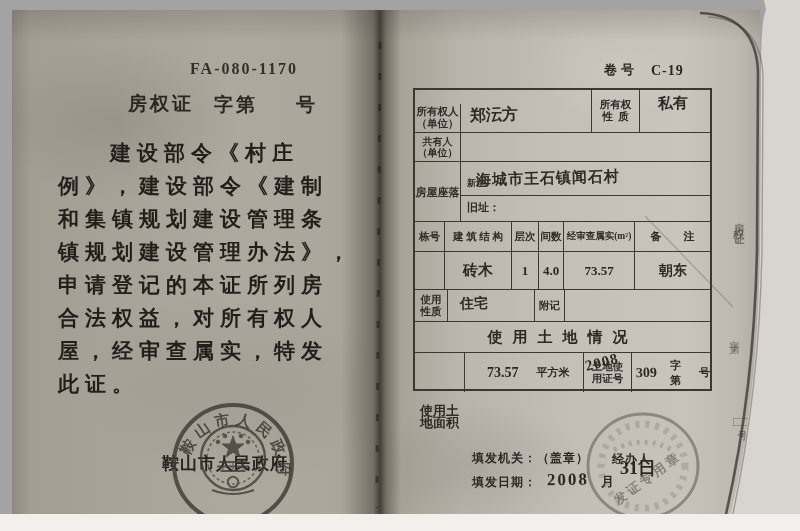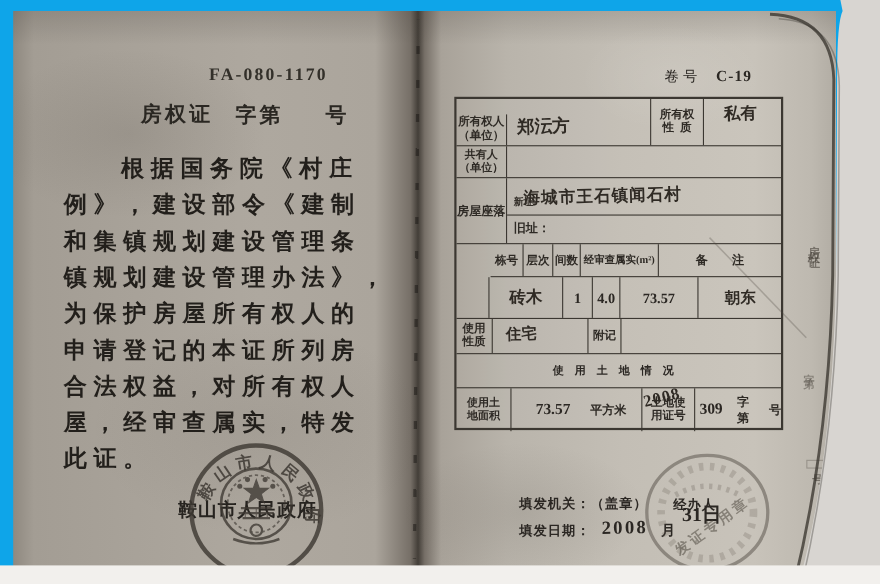--- a/index.html
+++ b/index.html
@@ -1,16 +1,16 @@
 <!DOCTYPE html>
 <html><head>
 <meta charset="utf-8">
 <style>
   html,body{margin:0;padding:0;background:#ffffff;}
-  .canvas{position:relative;width:800px;height:531px;background:#0ea5e9;overflow:hidden;
+  .canvas{position:relative;width:800px;height:531px;background:#a3a3a3;overflow:hidden;
           font-family:"Liberation Serif",serif;color:#26231f;}
   .abs{position:absolute;}
   .paper{left:12px;top:10px;width:748px;height:506px;
     background-image:
       radial-gradient(ellipse 180px 110px at 14% 22%, rgba(70,64,57,.14), transparent 70%),
       radial-gradient(ellipse 220px 140px at 30% 75%, rgba(70,64,57,.10), transparent 70%),
       radial-gradient(ellipse 160px 90px at 62% 90%, rgba(70,64,57,.12), transparent 70%),
       radial-gradient(ellipse 120px 70px at 80% 12%, rgba(255,255,252,.10), transparent 70%),
       linear-gradient(180deg, rgba(55,50,45,.18), rgba(55,50,45,0) 6%),
       linear-gradient(90deg,#8f8980 0%,#a39d94 2.5%,#aea89f 30%,#aba59c 44%,
@@ -48,25 +48,24 @@
   <div class="abs paper"></div>
   <div class="abs stitches"></div>
 
   <div class="abs serial" style="left:190px;top:60px;">FA-080-1170</div>
 
   <div class="abs titlezh" style="left:128px;top:91px;">房权证</div>
   <div class="abs titlezh" style="left:214px;top:92px;">字第</div>
   <div class="abs titlezh" style="left:296px;top:92px;">号</div>
 
   <div class="abs bodytext">
-    <div class="indent">根据国务院《村庄</div>
+    <div class="indent">建设部令《村庄</div>
     <div>例》，建设部令《建制</div>
     <div>和集镇规划建设管理条</div>
     <div>镇规划建设管理办法》，</div>
-    <div>为保护房屋所有权人的</div>
     <div>申请登记的本证所列房</div>
     <div>合法权益，对所有权人</div>
     <div>屋，经审查属实，特发</div>
     <div>此证。</div>
   </div>
 
   <div class="abs gov-print" style="left:162px;top:452px;z-index:3;">鞍山市人民政府</div>
 
   <svg class="abs" style="left:168px;top:398px;z-index:4;" width="130" height="132" viewBox="0 0 130 132">
     <circle cx="65" cy="66" r="59" fill="none" stroke="#3e3933" stroke-width="4" opacity=".82"></circle>
@@ -82,21 +81,21 @@
         <circle cx="57" cy="38" r="1.8"></circle>
       <circle cx="73" cy="38" r="1.8"></circle>
         <circle cx="80" cy="44" r="1.8"></circle>
       <path d="M51 64 H79 M49 68.5 H81 M52.5 73 H77.5" fill="none" stroke-width="2"></path>
       <path d="M55 64 V73 M65 64 V73 M75 64 V73" fill="none" stroke-width="1.2" opacity=".7"></path>
       <circle cx="65" cy="84" r="5.2" fill="none" stroke-width="2"></circle>
       <path d="M44 92 Q65 100 86 92" fill="none" stroke-width="2.2"></path>
     </g>
   </svg>
 
-  <div class="abs" style="left:604px;top:61px;font-size:13px;font-weight:400;letter-spacing:4px;color:#2b2723;">卷号</div>
+  <div class="abs" style="left:604px;top:61px;font-size:13px;font-weight:700;letter-spacing:4px;color:#2b2723;">卷号</div>
   <div class="abs num" style="left:651px;top:63px;font-size:14px;letter-spacing:1px;">C-19</div>
 
   <div class="abs tbl">
 
     <div class="tr" style="height:43px;">
       <div class="td" style="width:46px;margin-top:14px;">
           <div class="lbl">
         <span>所有权人</span>
         <span>（单位）</span>
           </div>
@@ -131,23 +130,26 @@
         </div>
       <div class="td last" style="flex:1;display:flex;flex-direction:column;">
         <div style="height:34px;border-bottom:1.2px solid #3b3731;position:relative;box-sizing:border-box;">
           <span class="abs" style="left:6px;top:15px;font-size:9px;font-weight:600;color:#35302a;">新址</span>
           <span class="hw abs" style="left:15px;top:7px;font-size:15px;letter-spacing:1px;">海城市王石镇闻石村</span>
         </div>
         <div style="flex:1;padding:4px 0 0 6px;font-size:11px;font-weight:600;color:#2e2a25;">旧址：</div>
       </div>
     </div>
 
-    <div class="tr" style="height:30px;margin-left:31px;">
+    <div class="tr" style="height:30px;">
       <div class="td" style="width:30px;">
           <div class="hdr">栋号</div>
+        </div>
+      <div class="td" style="width:67px;">
+          <div class="hdr">建 筑 结 构</div>
         </div>
       <div class="td" style="width:27px;">
           <div class="hdr">层次</div>
         </div>
       <div class="td" style="width:25px;">
           <div class="hdr">间数</div>
         </div>
       <div class="td" style="width:71px;">
           <div class="hdr" style="font-size:9.5px;">经审查属实(m²)</div>
         </div>
@@ -191,27 +193,27 @@
       <div class="td" style="width:30px;">
           <div class="lbl" style="font-size:10.5px;">
         <span>附记</span>
           </div>
         </div>
       <div class="td last" style="flex:1;"></div>
     </div>
 
     <div class="tr" style="height:31px;">
       <div class="td last" style="flex:1;">
-          <div class="cell-center" style="font-size:10px;font-weight:600;letter-spacing:10px;color:#2b2723;">使用土地情况</div>
+          <div class="cell-center" style="font-size:15px;font-weight:600;letter-spacing:10px;color:#2b2723;">使用土地情况</div>
         </div>
     </div>
 
     <div class="tr" style="height:39px;">
       <div class="td" style="width:50px;">
-          <div class="lbl" style="font-size:10px;">
+          <div class="lbl" style="font-size:13px;margin-top:44px;">
         <span>使用土</span>
         <span>地面积</span>
           </div>
         </div>
       <div class="td" style="width:119px;display:flex;align-items:center;">
         <span class="num" style="font-size:14px;margin-left:22px;">73.57</span>
         <span style="font-size:11px;font-weight:700;margin-left:18px;color:#2e2a25;">平方米</span>
         </div>
       <div class="td" style="width:48px;">
           <div class="lbl" style="font-size:10.5px;">

